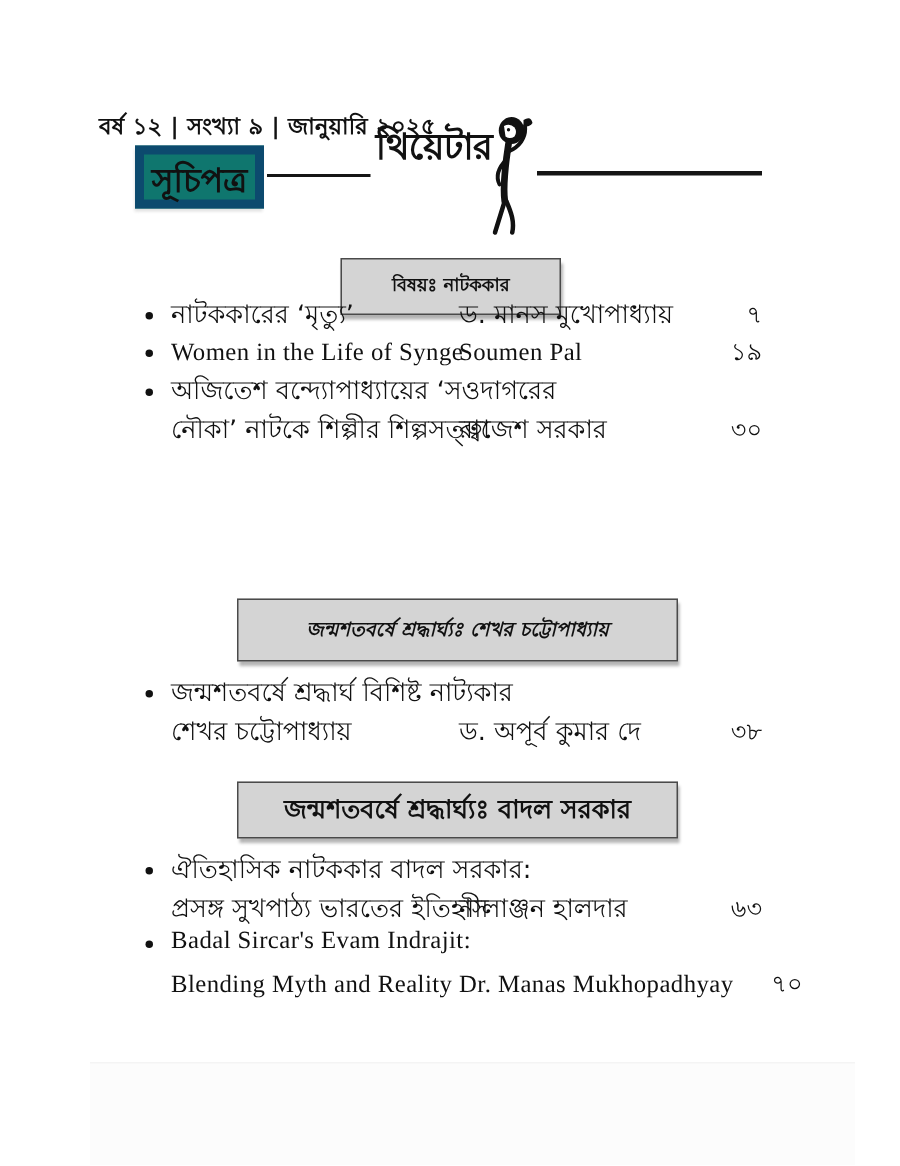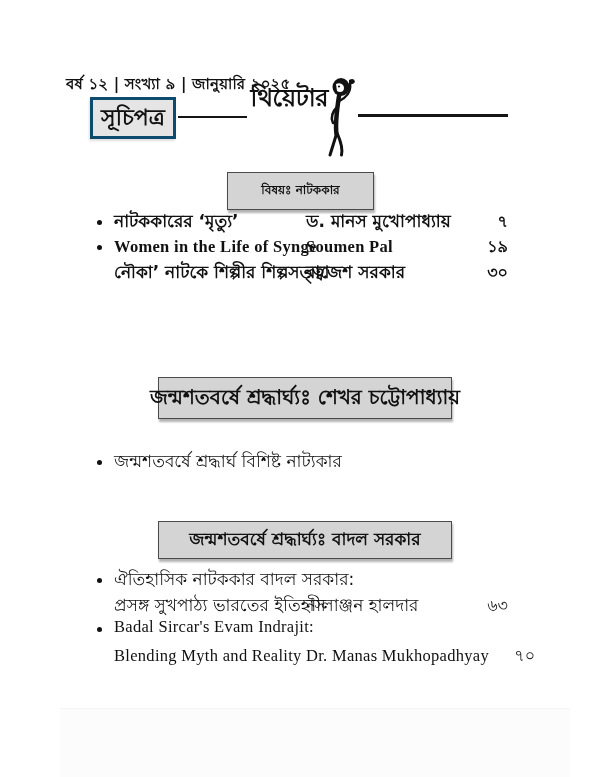--- a/index.html
+++ b/index.html
@@ -15,21 +15,21 @@
     background:#fcfcfc; border-top:1px solid #f4f4f4;
   }
 
   
   .issue-line {
     position:absolute; left:66px; top:72px;
     font-size:15px; font-weight:bold; letter-spacing:.2px; white-space:nowrap;
   }
   .contents-box {
     position:absolute; left:90px; top:97px; width:86px; height:42px;
-    background:#e5e5e5; border:3px solid #0c4a6e;
+    background:#0f766e; border:6px solid #0c4a6e;
     box-shadow:-1px 2px 2px rgba(0,0,0,.12);
     display:flex; justify-content:center;
     font-size:22px; font-weight:bold;
   }
   .rule-left {
     position:absolute; left:178px; top:116px; width:69px; height:2px; background:#151515;
   }
   .rule-right {
     position:absolute; left:358px; top:114px; width:150px; height:3px; background:#151515;
   }
@@ -42,26 +42,26 @@
 
   
   .sec-box {
     position:absolute; background:#d4d4d4;
     border:1px solid #4a4a4a;
     box-shadow:1px 3px 2px rgba(0,0,0,.30);
     display:flex; align-items:center; justify-content:center;
     font-weight:bold; white-space:nowrap;
   }
   .sec-box-1 { left:227px; top:172px; width:147px; height:38px; font-size:12px; }
-  .sec-box-2 { left:158px; top:377px; width:294px; height:42px; font-size:20px; }
+  .sec-box-2 { left:158px; top:399px; width:294px; height:42px; font-size:13px;font-style:italic; }
   .sec-box-3 { left:158px; top:521px; width:294px; height:38px; font-size:17px; }
 
   
   .items { position:absolute; left:95px; width:413px; }
-  .items-1 { top:208px;font-weight:bold; }
+  .items-1 { top:196px; }
   .items-2 { top:448px; }
   .items-3 { top:566px; }
   .row {
     display:grid; grid-template-columns:19px 192px 1fr 46px;
     align-items:baseline; height:25.6px; font-size:17px;
   }
   .row .bullet {
     align-self:center; width:5px; height:5px; border-radius:50%;
     background:#111; margin-left:2px;
   }
@@ -116,35 +116,45 @@
       <span class="a">ড. মানস মুখোপাধ্যায়</span>
       <span class="p">৭</span>
     </div>
     <div class="row en">
       <span class="bullet"></span>
       <span class="t">Women in the Life of Synge</span>
       <span class="a">Soumen Pal</span>
       <span class="p">১৯</span>
     </div>
     <div class="row">
+      <span class="bullet"></span>
+      <span class="t span">অজিতেশ বন্দ্যোপাধ্যায়ের ‘সওদাগরের</span>
+    </div>
+    <div class="row">
       <span class="bullet none"></span>
       <span class="t">নৌকা’ নাটকে শিল্পীর শিল্পসত্ত্বা</span>
       <span class="a">রাজেশ সরকার</span>
       <span class="p">৩০</span>
     </div>
   </div>
 
   <div class="sec-box sec-box-2">
     <span>জন্মশতবর্ষে শ্রদ্ধার্ঘ্যঃ শেখর চট্টোপাধ্যায়</span>
   </div>
 
   <div class="items items-2">
     <div class="row">
       <span class="bullet"></span>
       <span class="t span">জন্মশতবর্ষে শ্রদ্ধার্ঘ বিশিষ্ট নাট্যকার</span>
+    </div>
+    <div class="row">
+      <span class="bullet none"></span>
+      <span class="t">শেখর চট্টোপাধ্যায়</span>
+      <span class="a">ড. অপূর্ব কুমার দে</span>
+      <span class="p">৩৮</span>
     </div>
   </div>
 
   <div class="sec-box sec-box-3">
     <span>জন্মশতবর্ষে শ্রদ্ধার্ঘ্যঃ বাদল সরকার</span>
   </div>
 
   <div class="items items-3">
     <div class="row">
       <span class="bullet"></span>

